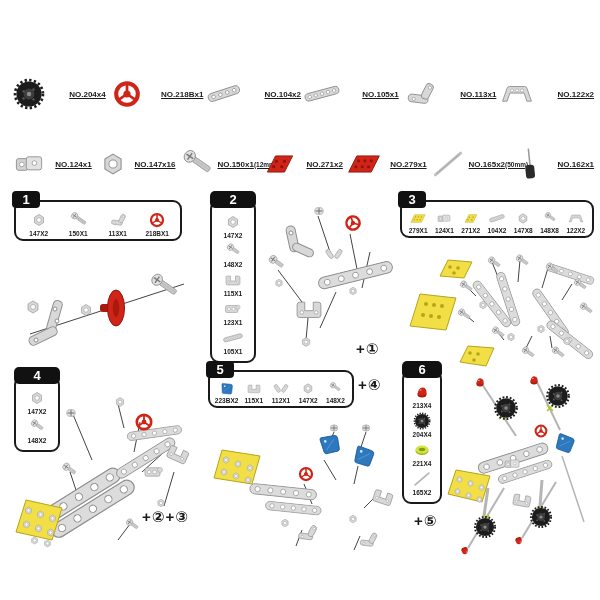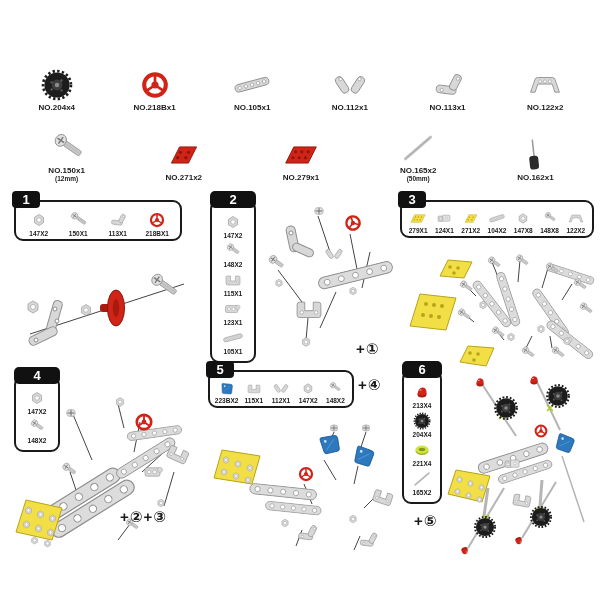--- a/index.html
+++ b/index.html
@@ -3,21 +3,21 @@
 <meta charset="utf-8">
 <style>
   * { margin:0; padding:0; box-sizing:border-box; }
   html,body { width:600px; height:600px; background:#fff;
     font-family:"Liberation Sans","DejaVu Sans",sans-serif; color:#1a1a1a; }
   #sheet { position:relative; width:600px; height:600px; background:#fff; overflow:hidden; }
 
   .inv-row { position:absolute; left:8px; right:6px; display:flex; justify-content:space-between; align-items:flex-end; }
   #inv-row1 { top:56px; height:56px; }
   #inv-row2 { top:120px; height:62px; }
-  .inv-item { flex:1; display:flex; flex-direction:column; align-items:center; justify-content:space-between; min-width:0; }
+  .inv-item { flex:1; display:flex; align-items:center; justify-content:space-between; min-width:0;text-decoration:underline; }
   .inv-icon { width:42px; height:36px; flex:none; }
   .inv-label { font-size:8px; font-weight:bold; white-space:nowrap; }
   .inv-sub { font-size:6.5px; font-weight:bold; line-height:7px; }
 
   .step { position:absolute; }
   .pbox { position:relative; border:2px solid #1a1a1a; border-radius:9px; background:#fff; z-index:2; }
   .tab { position:absolute; top:-11px; left:-4px; background:#111; color:#fff; font-weight:bold;
     font-size:13px; width:28px; height:17px; border-radius:4px; text-align:center; line-height:17px; z-index:3; }
   .pbox-h { display:flex; align-items:flex-end; padding:8px 3px 2px; }
   .pbox-v { display:flex; flex-direction:column; align-items:center; padding:10px 2px 4px; }
@@ -210,45 +210,57 @@
         <span class="inv-label">NO.204x4</span>
       </div>
     <div class="inv-item">
         <svg class="inv-icon">
           <use href="#s-steer" width="42" height="36"></use>
         </svg>
         <span class="inv-label">NO.218Bx1</span>
       </div>
     <div class="inv-item">
         <svg class="inv-icon">
+          <use href="#s-strip4" width="42" height="36"></use>
+        </svg>
+        <span class="inv-label">NO.104x2</span>
+      </div>
+    <div class="inv-item">
+        <svg class="inv-icon">
           <use href="#s-strip5" width="42" height="36"></use>
         </svg>
         <span class="inv-label">NO.105x1</span>
       </div>
     <div class="inv-item">
         <svg class="inv-icon">
-          <use href="#s-vbracket" width="42" height="36"></use>
-        </svg>
-        <span class="inv-label">NO.112x1</span>
-      </div>
-    <div class="inv-item">
-        <svg class="inv-icon">
           <use href="#s-angle" width="42" height="36"></use>
         </svg>
         <span class="inv-label">NO.113x1</span>
       </div>
     <div class="inv-item">
         <svg class="inv-icon">
           <use href="#s-bracket122" width="42" height="36"></use>
         </svg>
         <span class="inv-label">NO.122x2</span>
       </div>
   </div>
 
   <div class="inv-row" id="inv-row2">
+    <div class="inv-item">
+        <svg class="inv-icon">
+          <use href="#s-block124" width="42" height="36"></use>
+        </svg>
+        <span class="inv-label">NO.124x1</span>
+      </div>
+    <div class="inv-item">
+        <svg class="inv-icon">
+          <use href="#s-nut" width="42" height="36"></use>
+        </svg>
+        <span class="inv-label">NO.147x16</span>
+      </div>
     <div class="inv-item">
         <svg class="inv-icon">
           <use href="#s-screw12" width="42" height="36"></use>
         </svg>
         <span class="inv-label">NO.150x1</span>
         <span class="inv-sub">(12mm)</span>
       </div>
     <div class="inv-item">
         <svg class="inv-icon">
           <use href="#s-plate271" width="42" height="36"></use>
@@ -509,21 +521,21 @@
       <polygon points="2,156 12,124 48,132 38,164" fill="#f2de45" stroke="#b7a41a"></polygon>
       <use href="#s-nut" width="13" height="13" transform="translate(8,128)"></use>
         <use href="#s-nut" width="13" height="13" transform="translate(20,132)"></use>
       <use href="#s-nut" width="13" height="13" transform="translate(32,136)"></use>
         <use href="#s-nut" width="13" height="13" transform="translate(6,142)"></use>
       <use href="#s-nut" width="13" height="13" transform="translate(18,146)"></use>
         <use href="#s-nut" width="13" height="13" transform="translate(30,150)"></use>
       <use href="#s-nut" width="13" height="13" transform="translate(14,158)"></use>
         <use href="#s-nut" width="13" height="13" transform="translate(27,161)"></use>
     </svg>
-    <div class="note" style="left:106px;top:132px">+②+③</div>
+    <div class="note" style="left:128px;top:132px">+②+③</div>
   </div>
 
   <div class="step" style="left:208px;top:370px;width:196px;height:220px">
     <div class="pbox pbox-h" style="width:146px">
       <div class="tab">5</div>
       <div class="pentry">
           <svg class="picon picon-sm">
             <use href="#s-seat" width="20" height="17"></use>
           </svg>
           <span class="pcode">223BX2</span>

